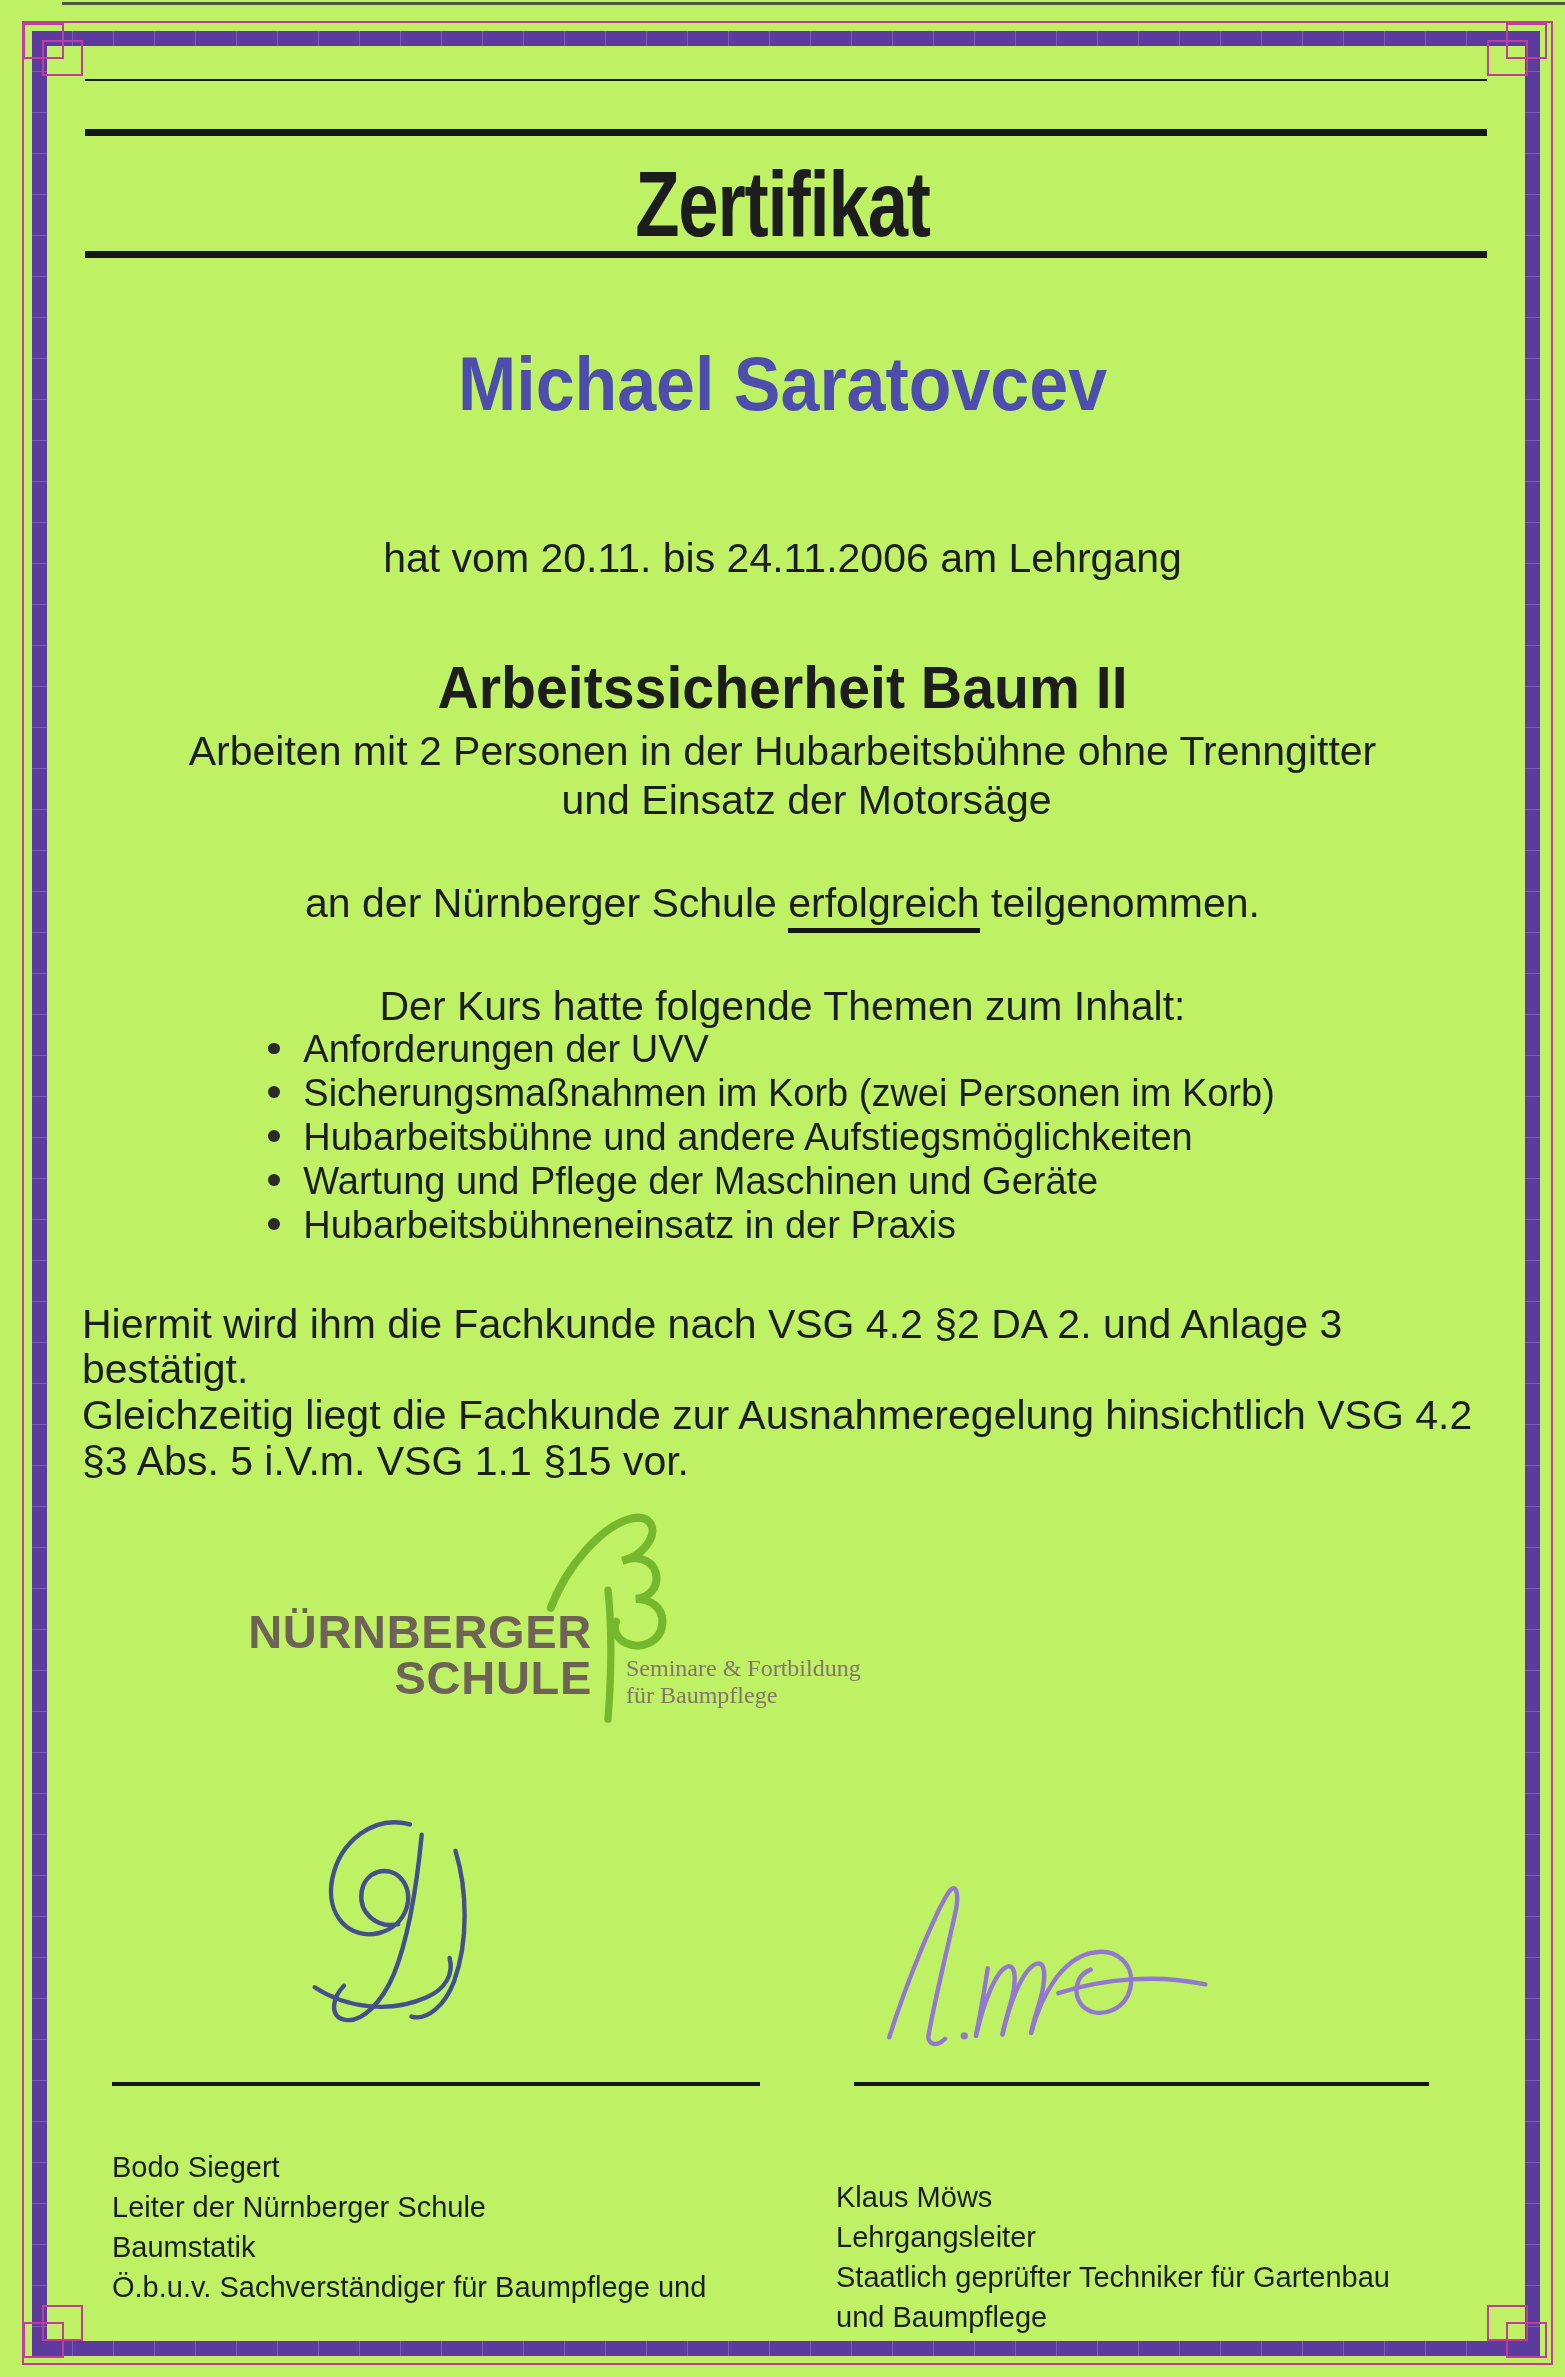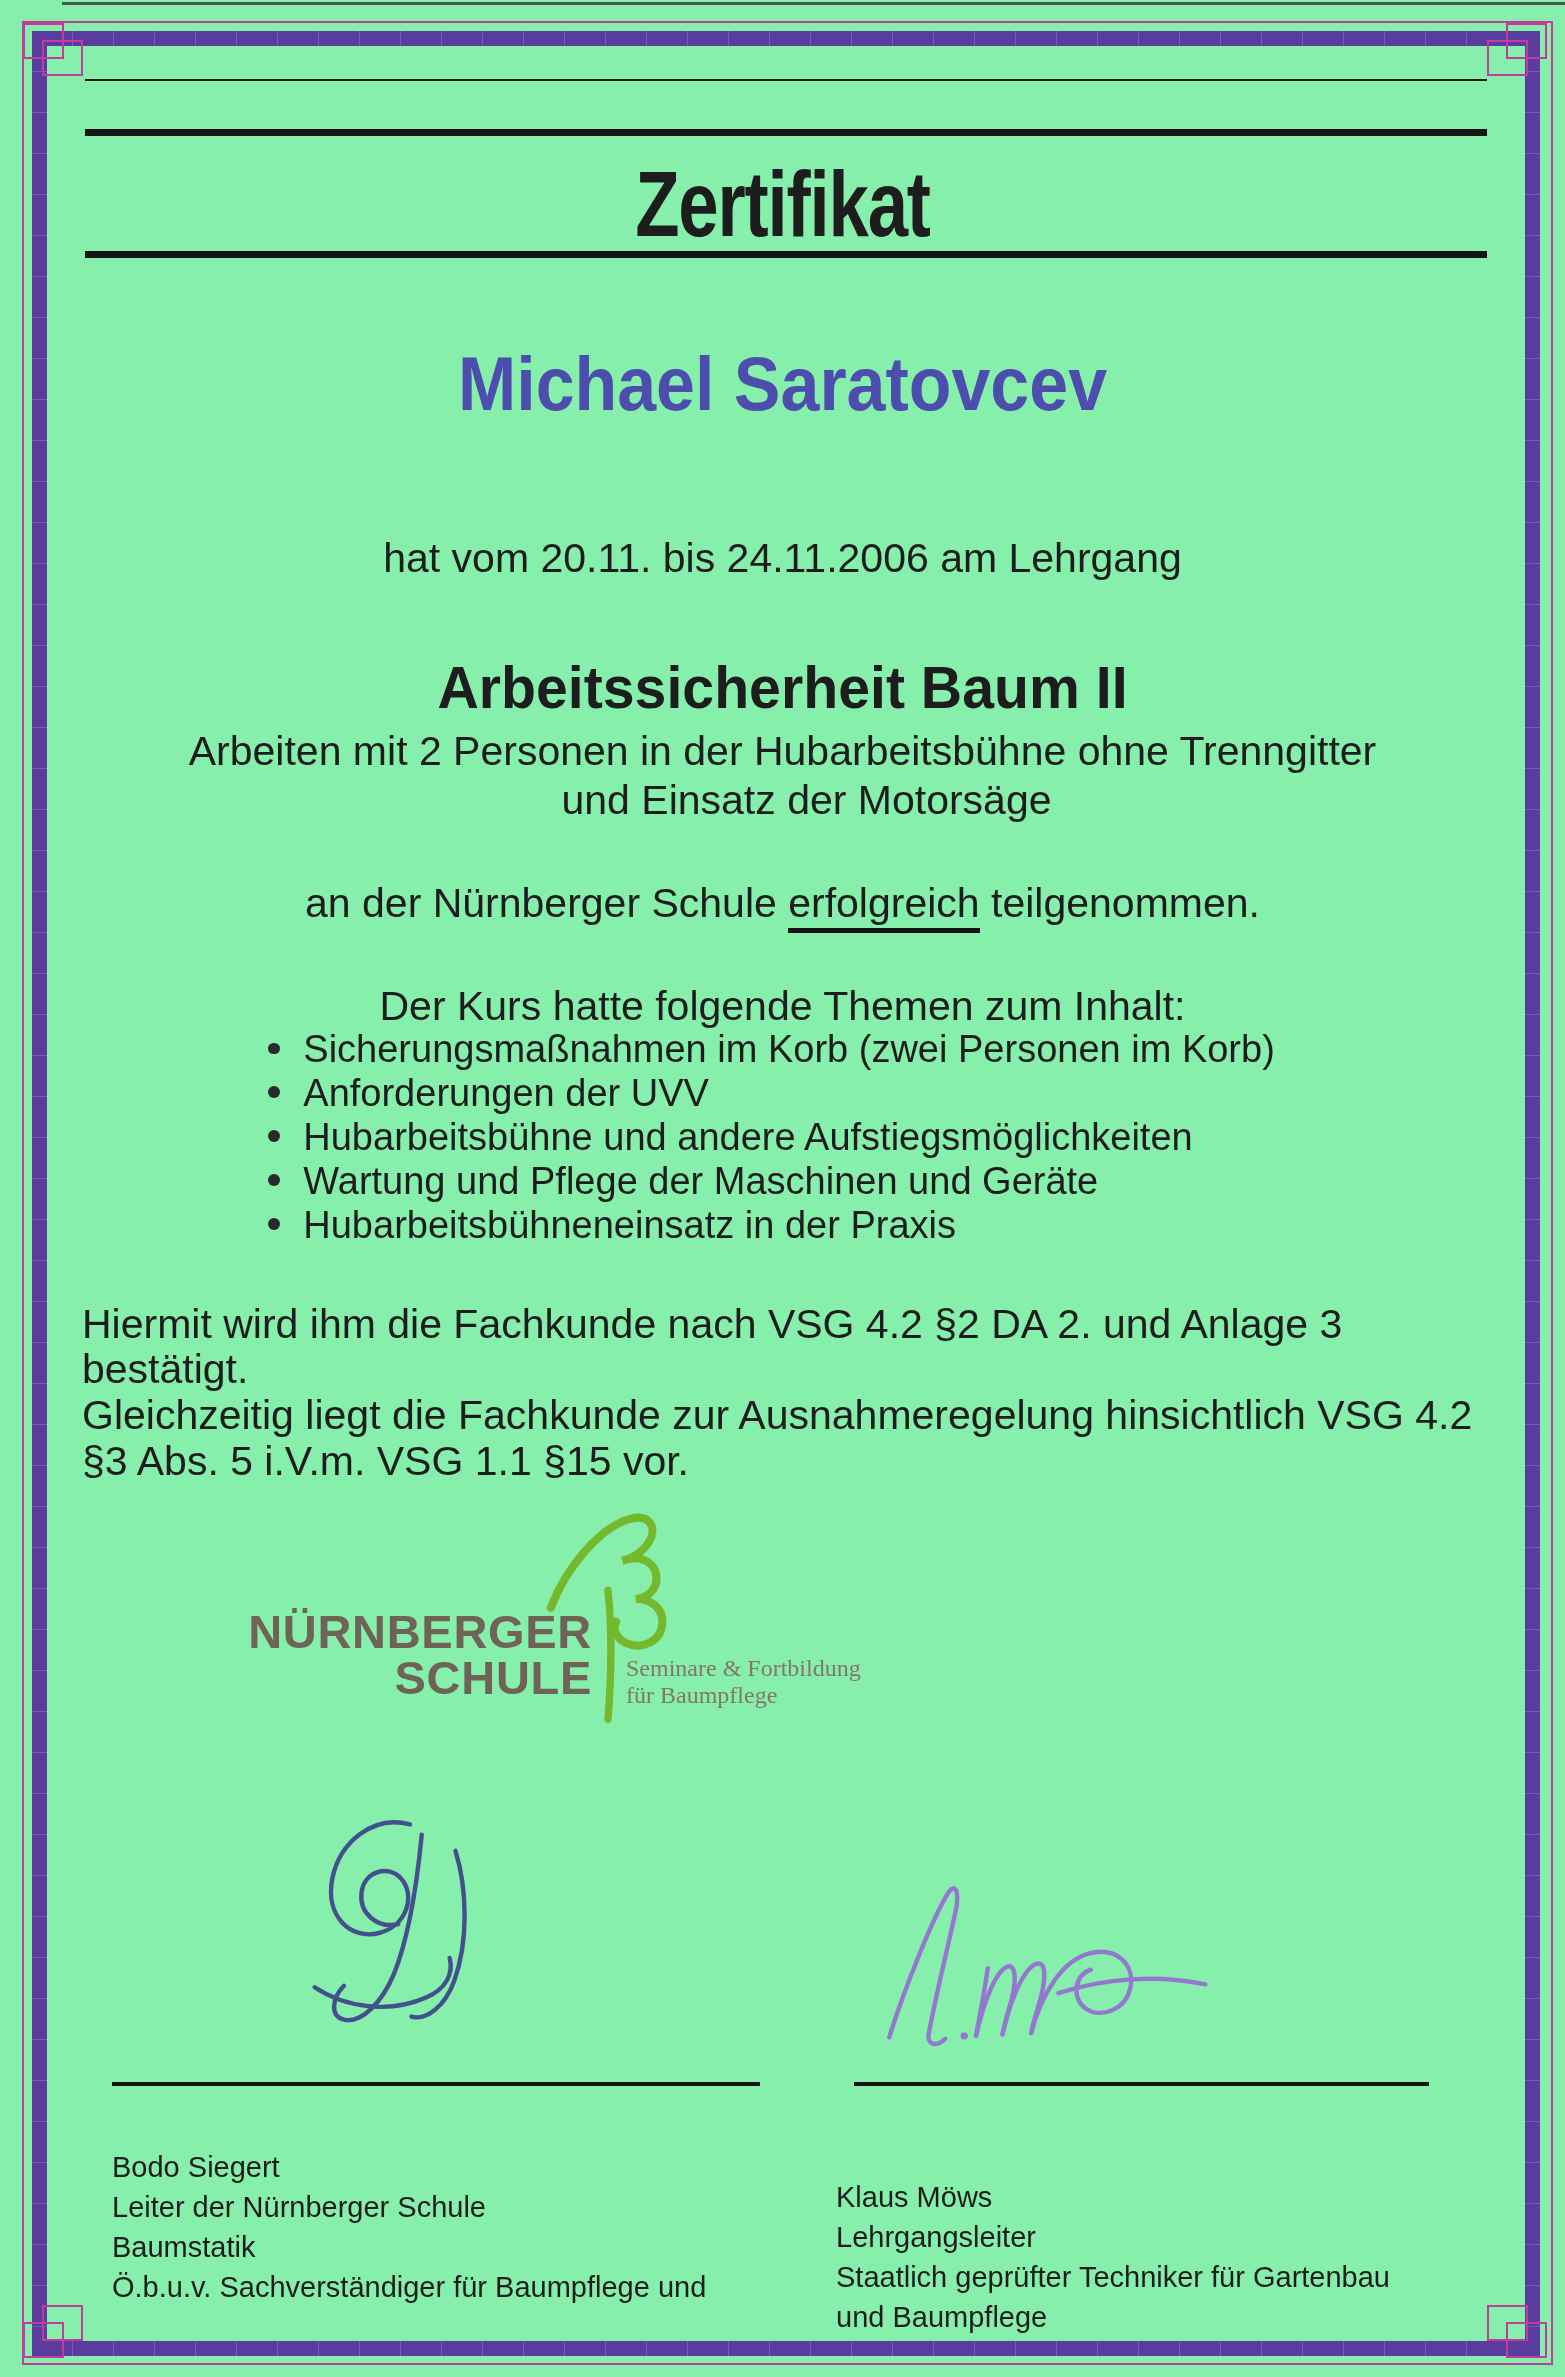--- a/index.html
+++ b/index.html
@@ -1,19 +1,19 @@
 <!DOCTYPE html>
 <html style="font-size:11.8px"><head>
 <meta charset="utf-8">
 <style>
   html,body{margin:0;padding:0;background:#e8e8e8;}
   .page{
     position:relative;
     width:1565px;height:2377px;
-    background:#86efac;
+    background:#bef264;
     overflow:hidden;
     font-family:"Liberation Sans", sans-serif;
     color:#1d1d1d;
   }
   
   .scan-edge{position:absolute;left:62px;top:1.5px;width:1503px;height:3.7px;background:#3c3c3c;opacity:.85;}
   
   .thin-frame{position:absolute;left:22px;top:20.6px;right:12.5px;bottom:12.5px;border:2.2px solid #c23c9e;}
   .band{position:absolute;background:#5b3c9e;}
   .band.h{background:repeating-linear-gradient(90deg,#5b3c9e 0 40px,#7a5cb8 40px 41px);}
@@ -97,25 +97,25 @@
   <div class="cline sub1">Arbeiten mit 2 Personen in der Hubarbeitsbühne ohne Trenngitter</div>
   <div class="cline sub2">und Einsatz der Motorsäge</div>
 
   <div class="cline participation"><span>an der Nürnberger Schule </span><b>erfolgreich</b><span> teilgenommen.</span></div>
 
   <div class="cline topics-heading">Der Kurs hatte folgende Themen zum Inhalt:</div>
 
   <div class="topics">
     <div class="topic">
       <span class="dot"></span>
-      <span>Sicherungsmaßnahmen im Korb (zwei Personen im Korb)</span>
+      <span>Anforderungen der UVV</span>
     </div>
     <div class="topic">
       <span class="dot"></span>
-      <span>Anforderungen der UVV</span>
+      <span>Sicherungsmaßnahmen im Korb (zwei Personen im Korb)</span>
     </div>
     <div class="topic">
       <span class="dot"></span>
       <span>Hubarbeitsbühne und andere Aufstiegsmöglichkeiten</span>
     </div>
     <div class="topic">
       <span class="dot"></span>
       <span>Wartung und Pflege der Maschinen und Geräte</span>
     </div>
     <div class="topic">

